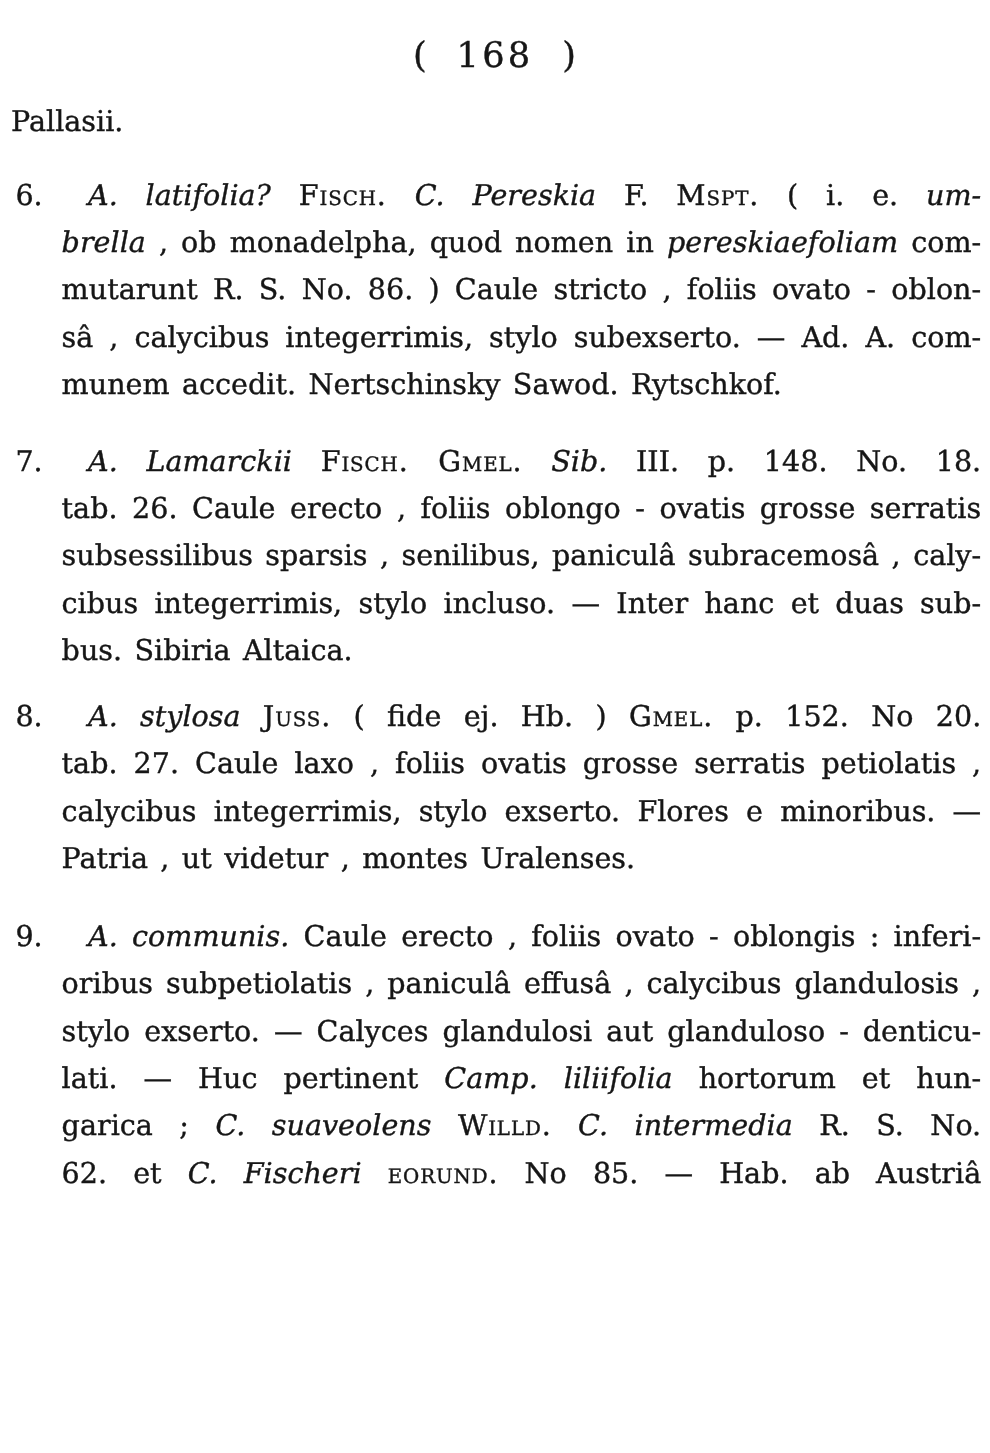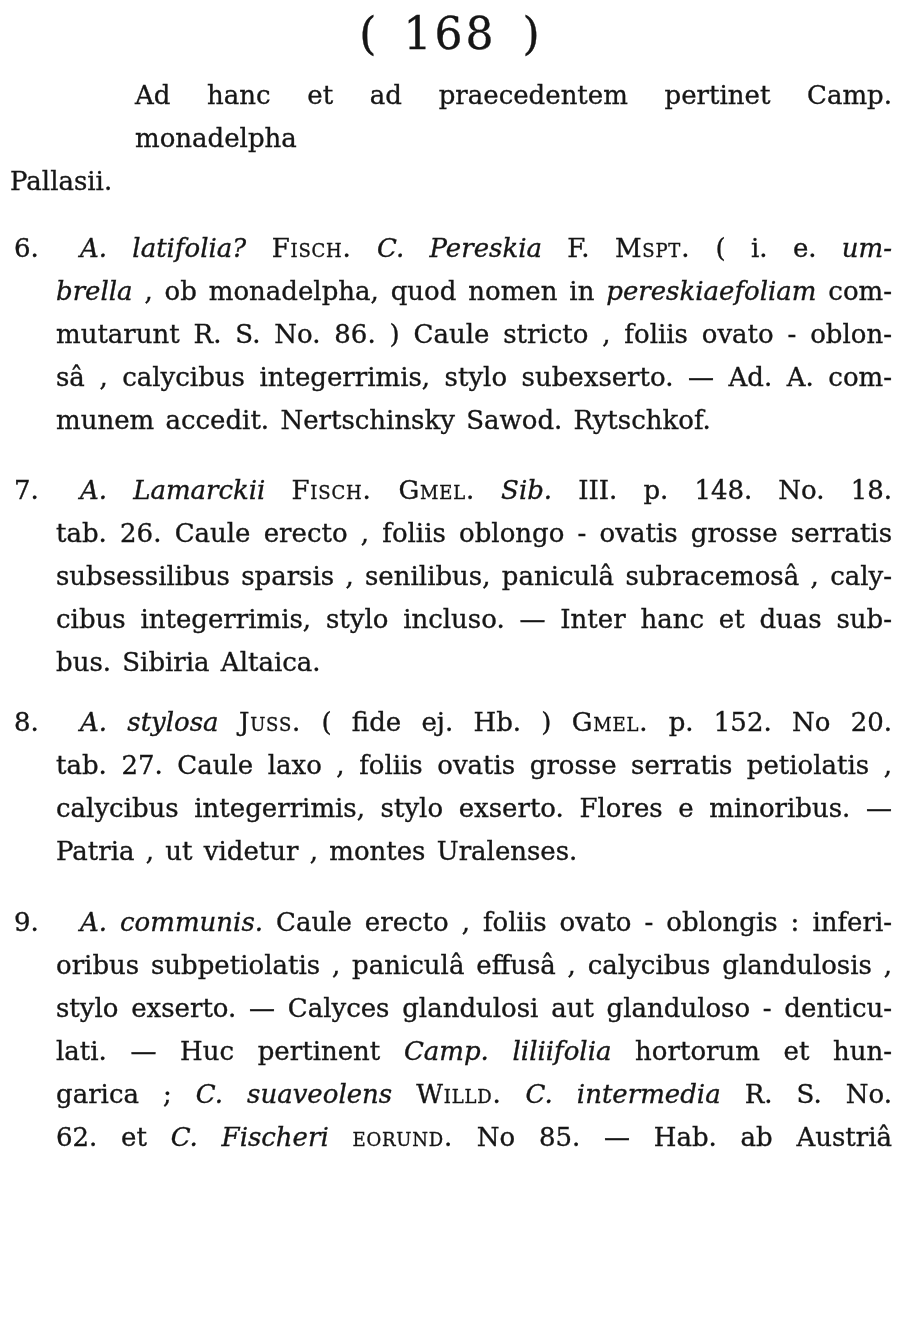--- a/index.html
+++ b/index.html
@@ -6,23 +6,23 @@
   body{
     width:900px;height:1321px;
     background:#ffffff;
     color:#161616;
     font-family:"DejaVu Serif","Liberation Serif",serif;
     overflow:hidden;
     -webkit-text-stroke:0.35px #161616;
   }
   .page{width:900px;height:1321px;position:relative;}
   .header{
-    padding-top:10px;
+    padding-top:26px;
     text-align:center;
-    font-size:44px;
+    font-size:32px;
     line-height:48px;
     letter-spacing:1px;
   }
   .header .paren{display:inline-block;margin:0 26px;}
   .header .pgnum{display:inline-block;letter-spacing:3px;}
   .content{padding:0 8px 0 10px;}
   .line{
     font-size:26px;
     line-height:43px;
     text-align:justify;
@@ -47,21 +47,20 @@
 
 <div class="page">
 
   <div class="header">
     <span class="paren">(</span><span class="pgnum">168</span><span class="paren">)</span>
   </div>
 
   <div class="content">
 
     <div class="para intro">
-      <div class="line jl indent1"><span class="r-n">Ad hanc et ad praecedentem pertinet Camp. monadelpha</span></div>
       <div class="line ll"><span class="r-n">Pallasii.</span></div>
     </div>
 
     <div class="entry" style="margin-top:24px">
       <span class="num">6.</span>
       <div class="line jl fl"><span class="r-i">A. latifolia?</span><span class="r-n"> </span><span class="r-sc">Fisch.</span><span class="r-n"> </span><span class="r-i">C. Pereskia</span><span class="r-n"> F. </span><span class="r-sc">Mspt.</span><span class="r-n"> ( i. e. </span><span class="r-i">um-</span></div>
       <div class="line jl"><span class="r-i">brella</span><span class="r-n"> , ob monadelpha, quod nomen in </span><span class="r-i">pereskiaefoliam</span><span class="r-n"> com-</span></div>
       <div class="line jl"><span class="r-n">mutarunt R. S. No. 86. ) Caule stricto , foliis ovato - oblon-</span></div>
       <div class="line jl"><span class="r-n">sâ , calycibus integerrimis, stylo subexserto. — Ad. A. com-</span></div>
       <div class="line ll"><span class="r-n">munem accedit. Nertschinsky Sawod. Rytschkof.</span></div>

